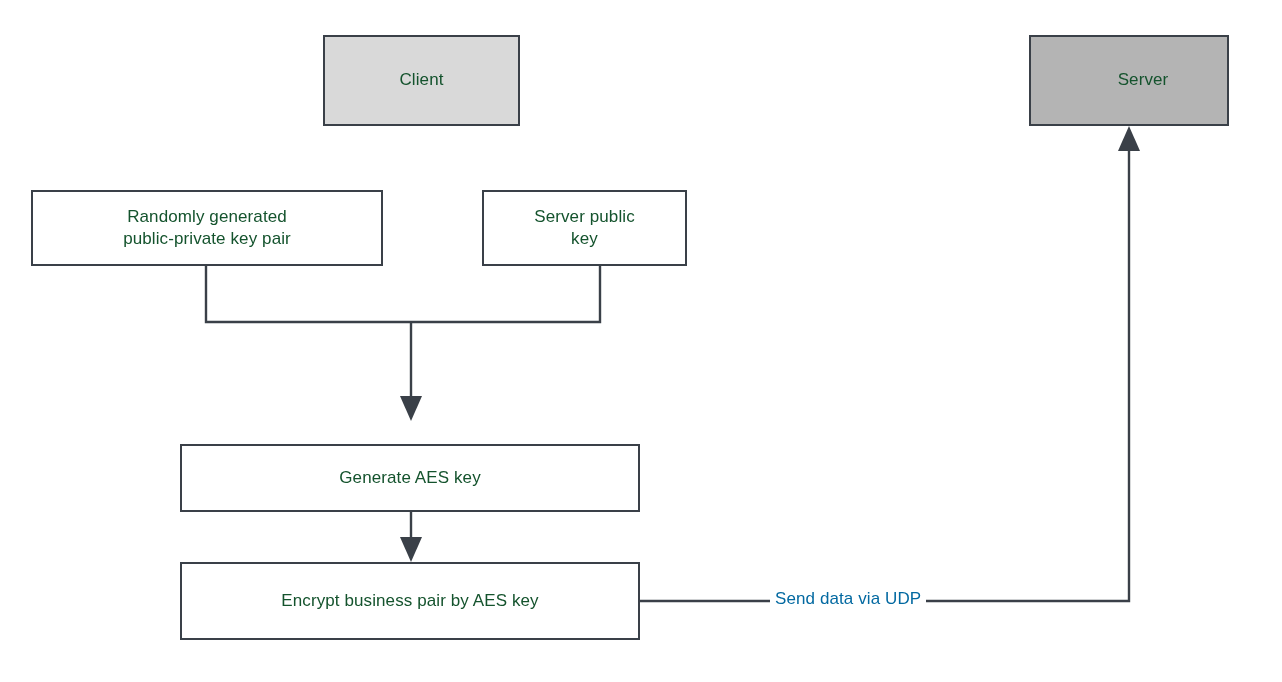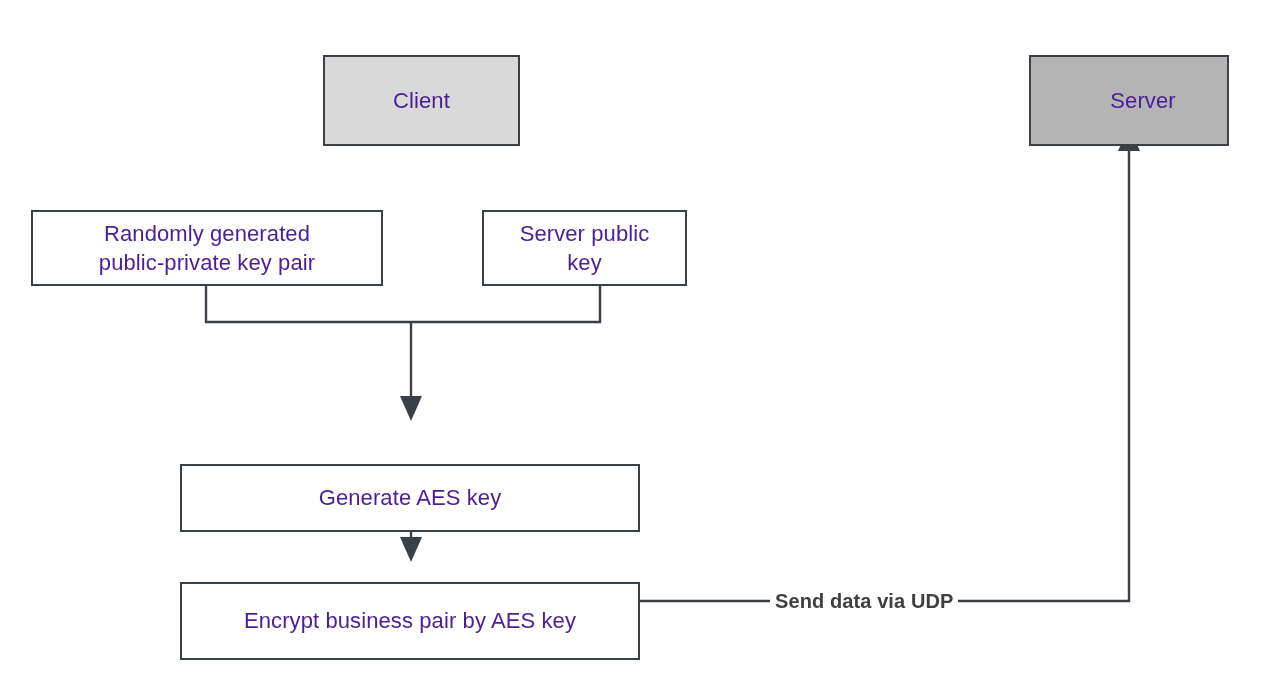--- a/index.html
+++ b/index.html
@@ -18,44 +18,42 @@
     overflow: hidden;
   }
   .node {
     position: absolute;
     box-sizing: border-box;
     border: 2px solid #3a4048;
     display: flex;
     align-items: center;
     justify-content: center;
     text-align: center;
-    color: #4c1d95;
-    font-size: 22px;
+    color: #14532d;
+    font-size: 17px;
     line-height: 1.32;
     letter-spacing: 0.1px;
     background: #ffffff;
     white-space: pre-line;
-    margin-top: 20px;
   }
   .node.actor-client {
     background: #d9d9d9;
   }
   .node.actor-server {
     background: #b4b4b4;
   }
   .edge-label {
     position: absolute;
-    color: #404040;
-    font-size: 20px;
+    color: #0369a1;
+    font-size: 17px;
     line-height: 1.2;
     letter-spacing: 0.1px;
     background: #ffffff;
     padding: 0 5px;
     white-space: nowrap;
-    font-weight: bold;
   }
   svg.wires {
     position: absolute;
     left: 0;
     top: 0;
     width: 1282px;
     height: 682px;
     overflow: visible;
   }
   svg.wires path, svg.wires line {

